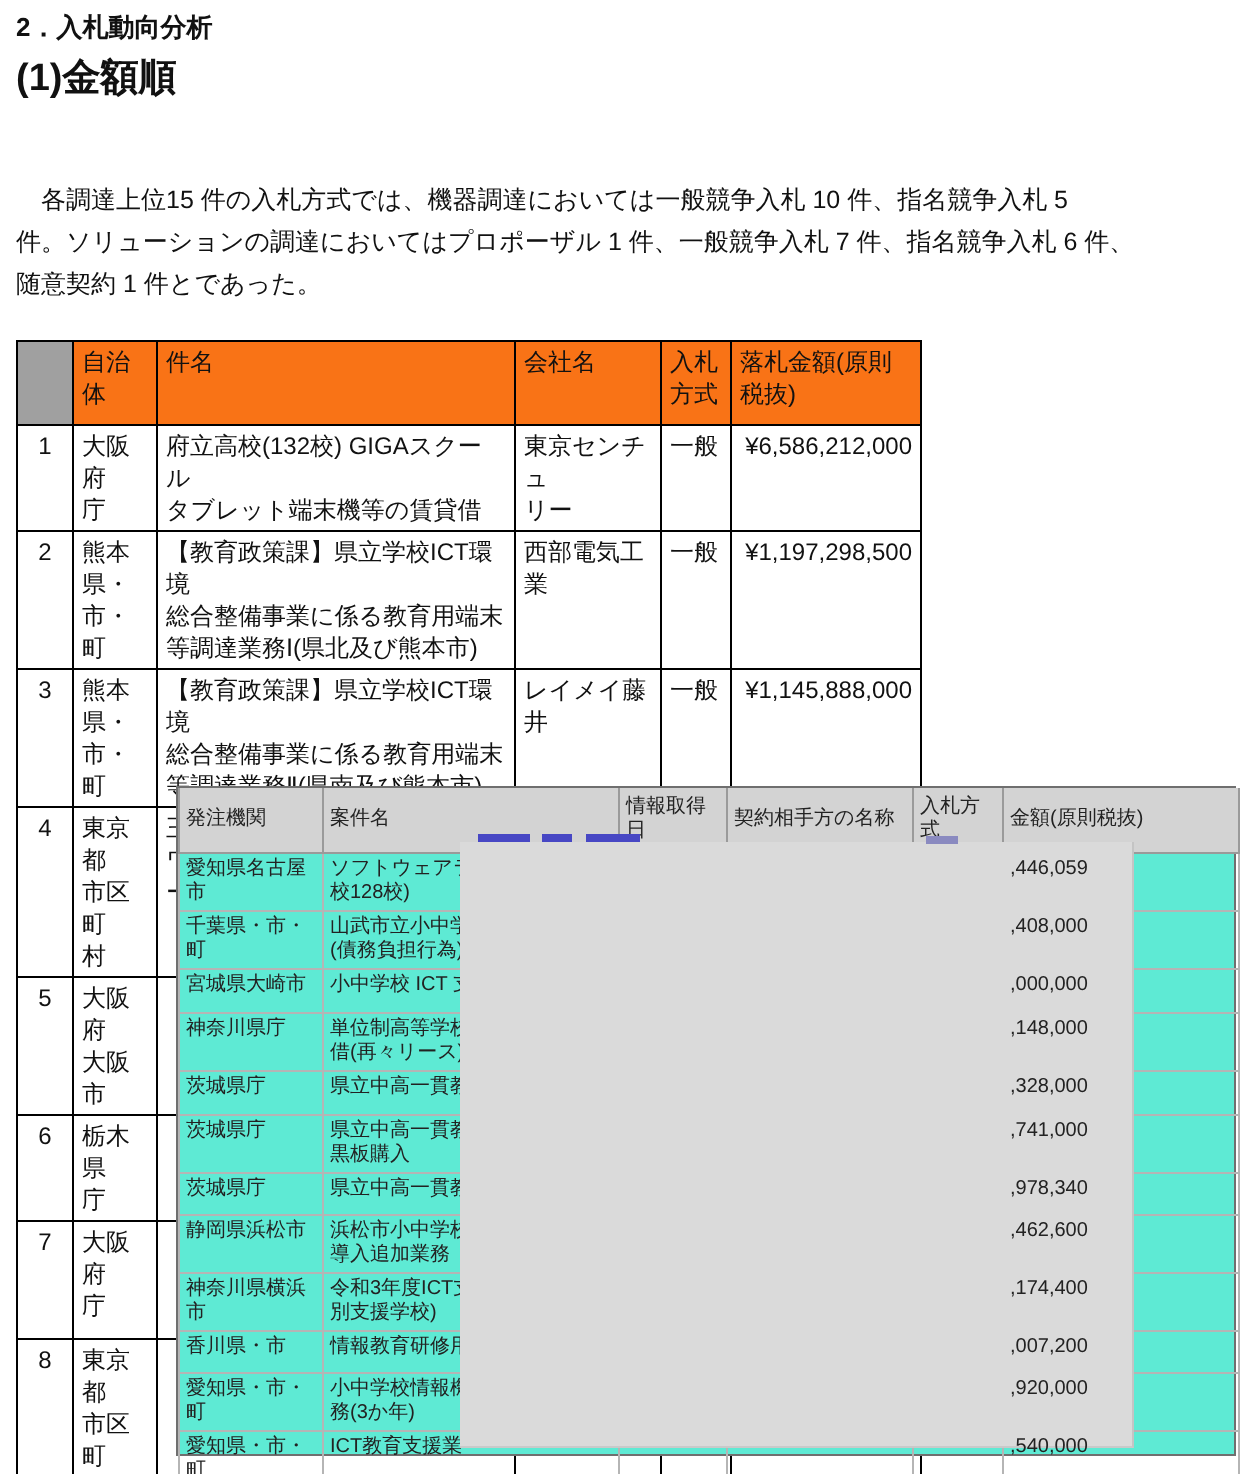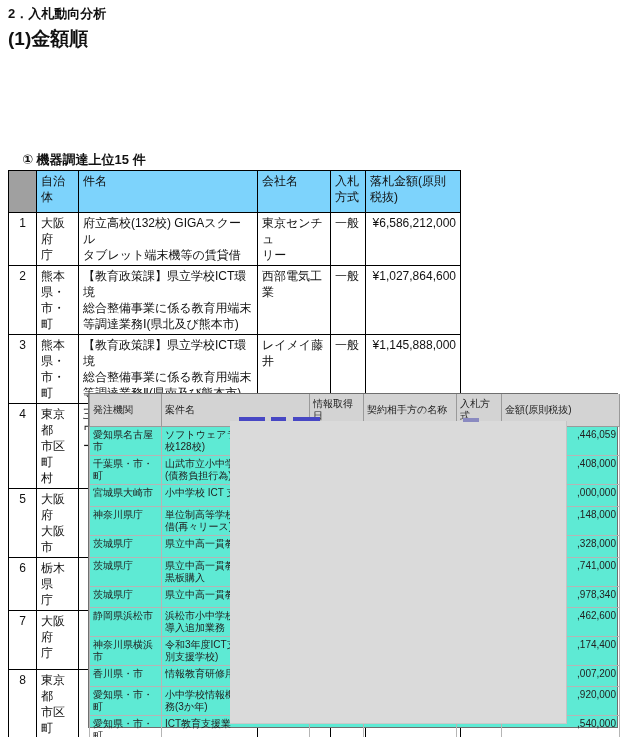--- a/index.html
+++ b/index.html
@@ -15,40 +15,40 @@
   .p2 { top:90px; }
   .h3 { position:absolute; left:22px; top:151px; font-size:13px; font-weight:bold; }
 
   
   table.mt { position:absolute; left:8px; top:170px; width:452px;
     border-collapse:collapse; table-layout:fixed; font-size:12px; line-height:16px; }
   table.mt col.c-no{width:28px} table.mt col.c-gov{width:42px} table.mt col.c-sub{width:179px}
   table.mt col.c-com{width:73px} table.mt col.c-met{width:35px} table.mt col.c-amt{width:95px}
   table.mt td, table.mt th { border:1px solid #000; vertical-align:top;
     padding:2px 4px; white-space:pre-line; overflow:hidden; text-align:left; font-weight:normal; }
-  table.mt thead th { background:#7dd3fc; }
+  table.mt thead th { background:#f97316; }
   table.mt th.corner { background:#a0a0a0; }
   table.mt td.no { text-align:center; padding-left:1px; padding-right:1px; }
   table.mt td.amt { text-align:right; white-space:nowrap;margin-left:12px; }
   table.mt tr.r0{height:42px} table.mt tr.r1{height:46px} table.mt tr.r2{height:49px}
   table.mt tr.r3{height:60px} table.mt tr.r4{height:63px} table.mt tr.r5{height:37px}
   table.mt tr.r6{height:51px} table.mt tr.r7{height:59px} table.mt tr.r8{height:58px}
 
   
   .popup { position:absolute; left:88px; top:393px; width:530px; height:335px;
     background:#5eead4; border:1px solid #6f6f6f; }
   table.pt { width:100%; border-collapse:collapse; table-layout:fixed;
     font-size:10px; line-height:12px; color:#222; }
   table.pt col.p-ag{width:72px} table.pt col.p-su{width:148px} table.pt col.p-da{width:54px}
   table.pt col.p-co{width:93px} table.pt col.p-me{width:45px} table.pt col.p-am{width:118px}
   table.pt th { background:#d3d3d3; border:1px solid #9a9a9a; border-top:none;
     font-weight:normal; text-align:left; padding:4px 3px; height:22px; color:#222; }
   table.pt td { border:1px solid #b5b5b5; vertical-align:top; padding:2px 3px;
     white-space:pre-line; overflow:hidden; }
-  table.pt td.pamt { position:relative; z-index:5; text-align:right; white-space:nowrap;
+  table.pt td.pamt { position:relative; z-index:5; white-space:nowrap;
     background:transparent; }
   table.pt tr.q1{height:28px} table.pt tr.q2{height:24px} table.pt tr.q3{height:22px}
   table.pt tr.q4{height:26px} table.pt tr.q5{height:22px} table.pt tr.q6{height:25px}
   table.pt tr.q7{height:21px} table.pt tr.q8{height:24px} table.pt tr.q9{height:24px}
   table.pt tr.q10{height:21px} table.pt tr.q11{height:24px} table.pt tr.q12{height:21px}
 
   
   .overlay-box { position:absolute; left:230px; top:421px; width:337px; height:303px;
     background:#dadada; border-right:1px solid #c4c4c4; border-bottom:1px solid #c9c9c9; }
 
@@ -59,21 +59,23 @@
   .f3 { left:293px; top:417px; width:27px; }
   .f4 { left:463px; top:418px; width:16px; background:#8a8ac0; }
 </style>
 </head>
 <body>
 
 <div class="page">
 
   <div class="h1">2．入札動向分析</div>
   <div class="h2">(1)金額順</div>
-  <div class="h3">① 機器調達上位15 件</div>
+  <div class="para p2">　各調達上位15 件の入札方式では、機器調達においては一般競争入札 10 件、指名競争入札 5
+件。ソリューションの調達においてはプロポーザル 1 件、一般競争入札 7 件、指名競争入札 6 件、
+随意契約 1 件とであった。</div>
 
   <table class="mt">
     <colgroup>
         <col class="c-no">
         <col class="c-gov">
         <col class="c-sub">
         <col class="c-com">
         <col class="c-met">
         <col class="c-amt">
       </colgroup>
@@ -103,21 +105,21 @@
         <td class="no">2</td>
         <td>熊本
 県・市・
 町</td>
         <td>【教育政策課】県立学校ICT環境
 総合整備事業に係る教育用端末
 等調達業務Ⅰ(県北及び熊本市)</td>
         <td>西部電気工
 業</td>
         <td>一般</td>
-        <td class="amt">¥1,027,864,600</td>
+        <td class="amt">¥1,197,298,500</td>
       </tr>
       <tr class="r3">
         <td class="no">3</td>
         <td>熊本
 県・市・
 町</td>
         <td>【教育政策課】県立学校ICT環境
 総合整備事業に係る教育用端末
 等調達業務Ⅱ(県南及び熊本市)</td>
         <td>レイメイ藤井</td>

